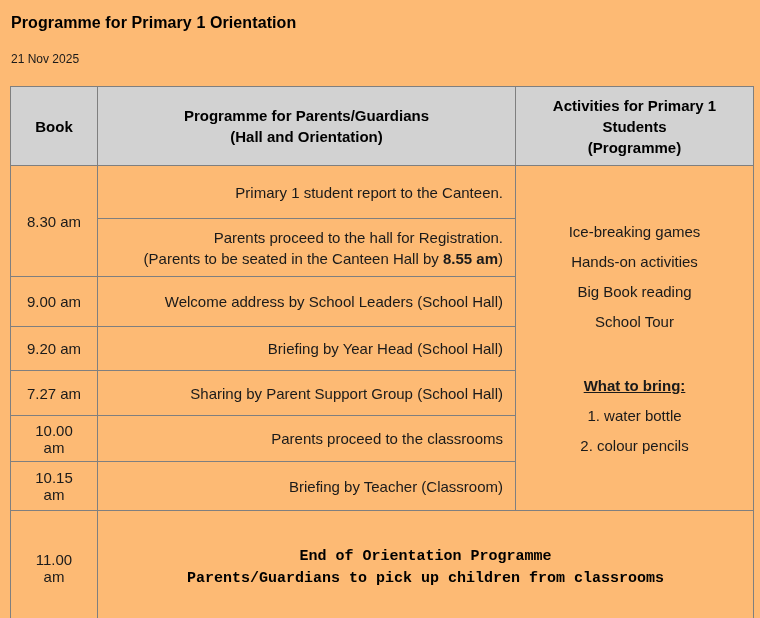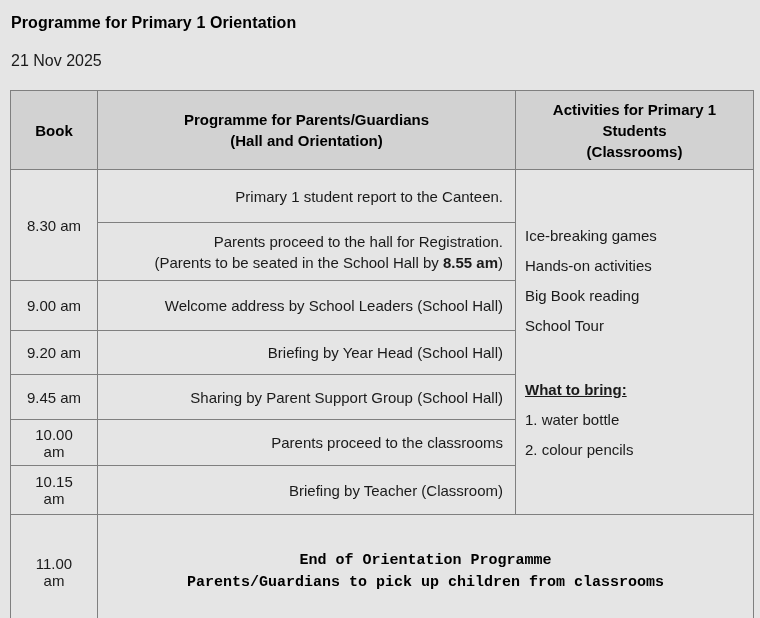--- a/index.html
+++ b/index.html
@@ -11,32 +11,32 @@
   body{
     font-family:"Liberation Sans", sans-serif;
     color:var(--text);
     -webkit-font-smoothing:antialiased;
   }
   .page{
     width:760px;
     height:618px;
     box-sizing:border-box;
     padding:10px 7px 0 10px;
-    background:#e5e5e5;
+    background:#fdba74;
     overflow:hidden;
   }
   .doc-title{
     font-size:16px;
     font-weight:bold;
     color:#000;
     margin:4px 0 0 1px;
     letter-spacing:.1px;
   }
   .doc-date{
-    font-size:16px;
+    font-size:12px;
     font-weight:normal;
     margin:20px 0 20px 1px;
   }
   table.programme{
     border-collapse:collapse;
     table-layout:fixed;
     width:743px;
   }
   col.c-time{width:87px;}
   col.c-prog{width:418px;}
@@ -59,21 +59,21 @@
     vertical-align:middle;
     padding:0 13px;
   }
   td.prog{
     text-align:right;
     vertical-align:middle;
     padding:0 12px;
     line-height:21px;
   }
   td.act{
-    text-align:left;
+    text-align:center;
     vertical-align:middle;
     padding:0 9px;
   }
   td.act p{
     margin:9px 0;
     line-height:21px;
   }
   td.act p.bring-title{
     margin-top:43px;
     font-weight:bold;
@@ -115,57 +115,57 @@
 
     <tbody>
         <tr class="h-header">
       <th>Book</th>
       <th>
         <div>Programme for Parents/Guardians</div>
         <div>(Hall and Orientation)</div>
       </th>
       <th>
         <div>Activities for Primary 1 Students</div>
-        <div>(Classrooms)</div>
+        <div>(Programme)</div>
       </th>
     </tr>
 
     <tr class="h-s1">
       <td class="time" rowspan="2">8.30 am</td>
       <td class="prog">Primary 1 student report to the Canteen.</td>
       <td class="act" rowspan="7">
         <p>Ice-breaking games</p>
         <p>Hands-on activities</p>
         <p>Big Book reading</p>
         <p>School Tour</p>
         <p class="bring-title">What to bring:</p>
         <p>1. water bottle</p>
         <p>2. colour pencils</p>
       </td>
     </tr>
 
     <tr class="h-s2">
       <td class="prog">
         <div>Parents proceed to the hall for Registration.</div>
-        <div><span>(Parents to be seated in the School Hall by </span><strong>8.55 am</strong><span>)</span></div>
+        <div><span>(Parents to be seated in the Canteen Hall by </span><strong>8.55 am</strong><span>)</span></div>
       </td>
     </tr>
 
     <tr class="h-900">
       <td class="time">9.00 am</td>
       <td class="prog">Welcome address by School Leaders (School Hall)</td>
     </tr>
 
     <tr class="h-920">
       <td class="time">9.20 am</td>
       <td class="prog">Briefing by Year Head (School Hall)</td>
     </tr>
 
     <tr class="h-945">
-      <td class="time">9.45 am</td>
+      <td class="time">7.27 am</td>
       <td class="prog">Sharing by Parent Support Group (School Hall)</td>
     </tr>
 
     <tr class="h-1000">
       <td class="time">10.00 am</td>
       <td class="prog">Parents proceed to the classrooms</td>
     </tr>
 
     <tr class="h-1015">
       <td class="time">10.15 am</td>

